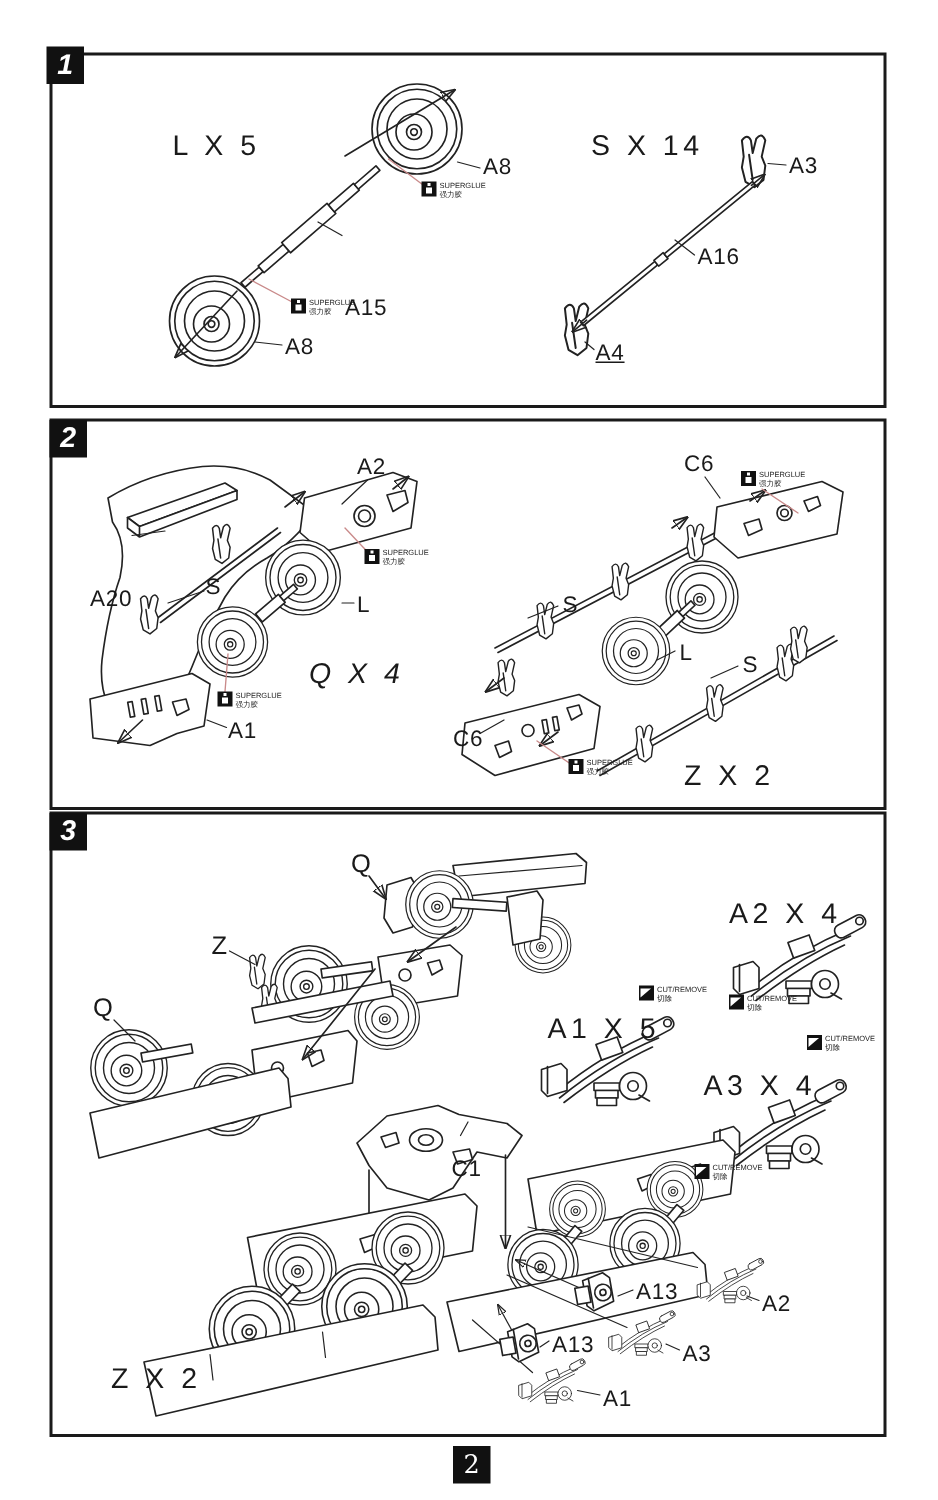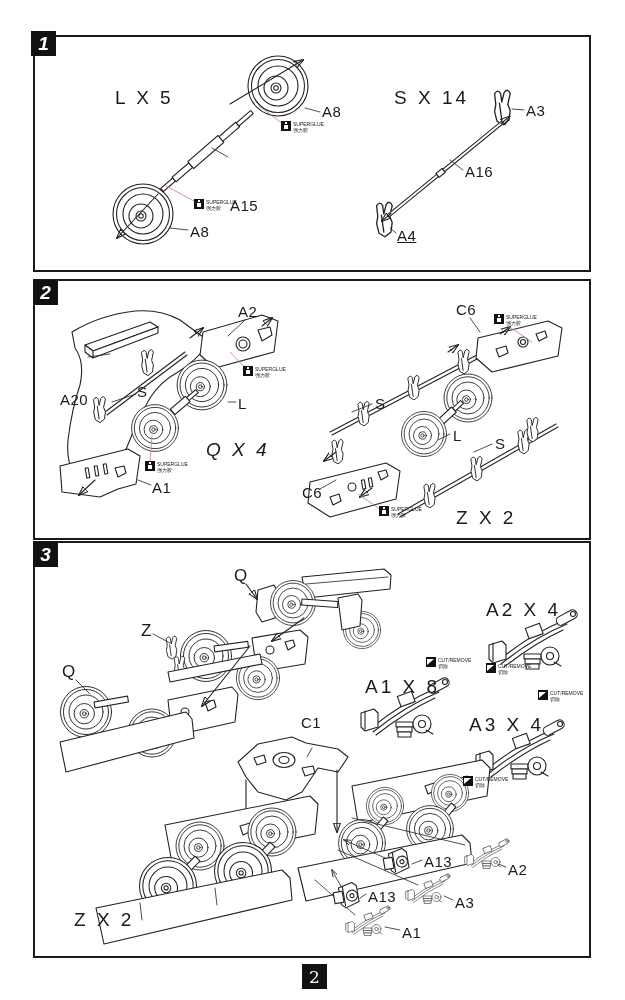--- a/index.html
+++ b/index.html
@@ -352,23 +352,23 @@
   <div class="lbl" style="left:375px;top:396px;">S</div>
   <div class="lbl" style="left:453px;top:428px;">L</div>
   <div class="lbl" style="left:495px;top:436px;">S</div>
   <div class="lbl" style="left:302px;top:485px;">C6</div>
   <div class="qty" style="left:456px;top:508px;">Z X 2</div>
 
   <div class="lbl" style="left:234px;top:567px;font-size:17px;">Q</div>
   <div class="lbl" style="left:141px;top:622px;font-size:17px;">Z</div>
   <div class="lbl" style="left:62px;top:663px;font-size:17px;">Q</div>
   <div class="qty" style="left:486px;top:600px;">A2 X 4</div>
-  <div class="qty" style="left:365px;top:677px;">A1 X 8</div>
+  <div class="qty" style="left:365px;top:677px;">A1 X 5</div>
   <div class="qty" style="left:469px;top:715px;">A3 X 4</div>
-  <div class="lbl" style="left:301px;top:715px;text-align:center;">C1</div>
+  <div class="lbl" style="left:301px;top:772px;text-align:center;">C1</div>
   <div class="lbl" style="left:424px;top:854px;">A13</div>
   <div class="lbl" style="left:508px;top:862px;">A2</div>
   <div class="lbl" style="left:368px;top:889px;">A13</div>
   <div class="lbl" style="left:455px;top:895px;">A3</div>
   <div class="lbl" style="left:402px;top:925px;">A1</div>
   <div class="qty" style="left:74px;top:910px;">Z X 2</div>
 
   <div class="note glue" style="left:281px;top:121px;">
     <span class="ic"></span>
     <span class="tx"><span>SUPERGLUE</span><br><span>强力胶</span></span>

